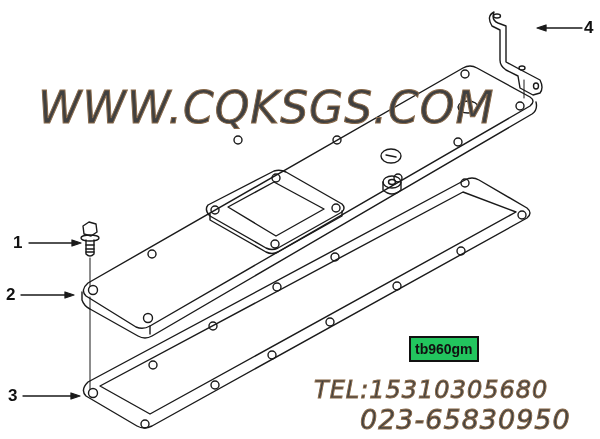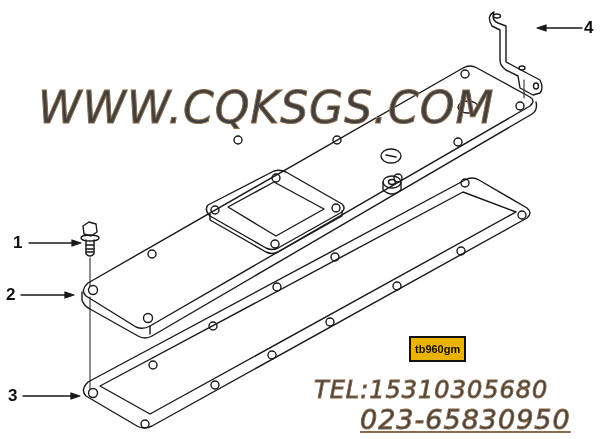--- a/index.html
+++ b/index.html
@@ -1,23 +1,23 @@
 <!DOCTYPE html>
 <html><head>
 <meta charset="utf-8">
 <style>
   html, body { margin: 0; padding: 0; background: #ffffff; }
   body { width: 600px; height: 439px; position: relative; overflow: hidden; font-family: "Liberation Sans", sans-serif; }
   .canvas { position: absolute; left: 0; top: 0; width: 600px; height: 439px; }
   .callout { position: absolute; font-family: "Liberation Sans", sans-serif; font-weight: bold; font-size: 17px; color: #111; line-height: 1; }
-  .code-box { position: absolute; left: 409px; top: 336px; padding: 1px 4px; border: 2px solid #111; font-family: "Liberation Sans", sans-serif; font-weight: bold; font-size: 11px; color: #111; background: #eab308; line-height: 20px; }
+  .code-box { position: absolute; left: 409px; top: 336px; padding: 1px 4px; border: 2px solid #111; font-family: "Liberation Sans", sans-serif; font-weight: bold; font-size: 14px; color: #111; background: #22c55e; line-height: 20px; }
   .wm { position: absolute; font-family: "DejaVu Sans", sans-serif; font-style: italic; color: #404040; -webkit-text-stroke: 1px #8a6a4a; letter-spacing: 1px; white-space: nowrap; }
   .wm-url { left: 38px; top: 82px; font-size: 44px; }
   .wm-tel { left: 314px; top: 376px; font-size: 24px; }
-  .wm-phone { left: 360px; top: 404px; font-size: 27px; text-decoration: underline; }
+  .wm-phone { left: 360px; top: 404px; font-size: 27px; }
 </style>
 </head>
 <body>
 
 <svg class="canvas" viewBox="0 0 600 439" xmlns="http://www.w3.org/2000/svg" fill="none" stroke="#1a1a1a" stroke-width="1.4" stroke-linejoin="round" stroke-linecap="round">
 
   <g>
 
     <path d="M88 283 L463 68 Q470 64 477 68 L530 97 Q536 101 530 106 L150 326 Q143 330 136 327 L86 296 Q80 290 88 283 Z"></path>
 

